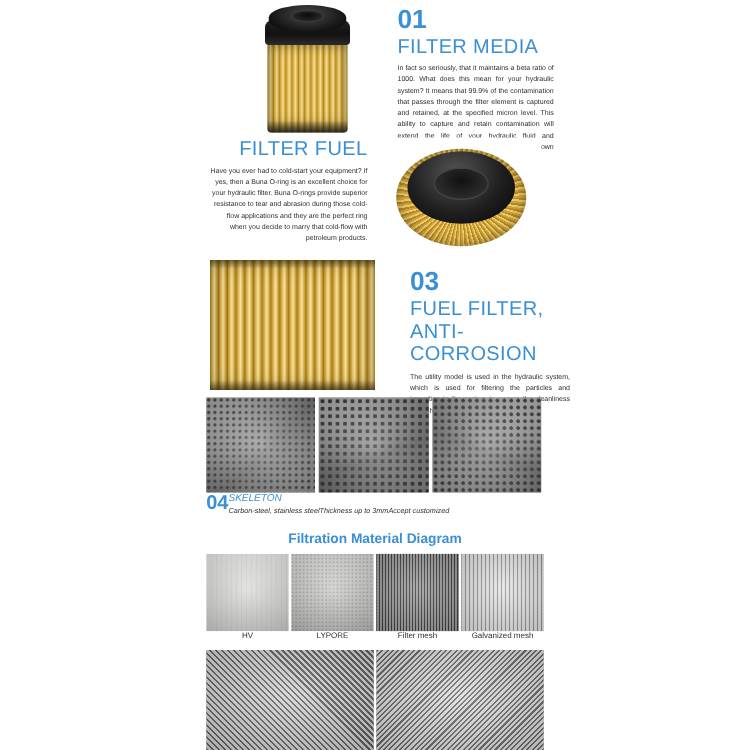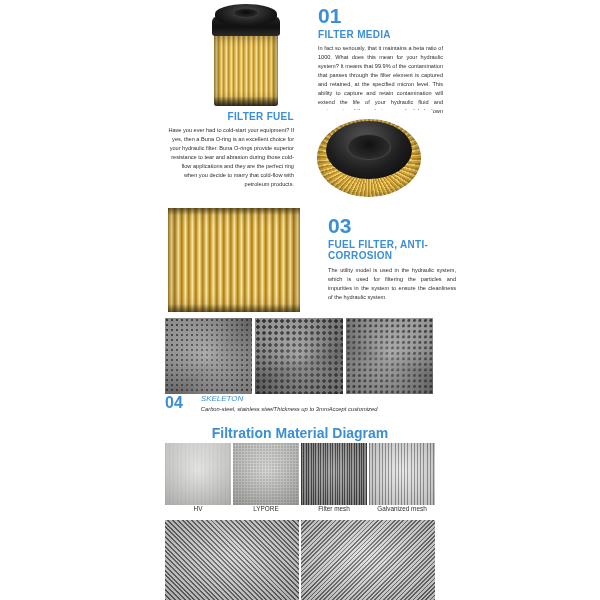--- a/index.html
+++ b/index.html
@@ -18,23 +18,23 @@
 
   
   .num {
     font-size: 21px;
     font-weight: bold;
     color: #3b8fd4;
     line-height: 1;
     letter-spacing: 0px;
   }
   .heading {
-    font-size: 10px;
+    font-size: 16px;
     color: #3b8fd4;
-    font-weight: bold;
+    font-weight: normal;
     letter-spacing: .3px;
     margin-top: 3px;
   }
   .body-text {
     font-size: 5.6px;
     line-height: 1.62;
     color: #2e2e2e;
     text-align: justify;
   }
 
@@ -90,37 +90,37 @@
     position: relative;
     overflow: hidden;
     background: #9a9a9a;
   }
   .skel-caption-row {
     position: absolute;
     left: 165px; top: 394px;
     width: 270px;
     display: flex;
     align-items: flex-start;
-    gap: 18px;
+    gap: 0;
   }
   .skel-num {
     font-size: 16px; font-weight: bold; color: #3b8fd4; line-height: 1;
     padding-top: 1px;
   }
   .skel-right { flex: 1; font-style: italic; }
   .skel-title { font-size: 8px; color: #3b8fd4; }
   .skel-desc { font-size: 5.8px; color: #2e2e2e; margin-top: 3px; }
 
   
   .fm-title {
     position: absolute;
     left: 0; top: 425px;
     width: 600px;
     text-align: center;
-    font-size: 14px;
+    font-size: 11px;
     font-weight: bold;
     color: #3b8fd4;
   }
   .fm-row {
     position: absolute;
     left: 165px; top: 443px;
     width: 270px; height: 62px;
     display: flex;
     gap: 2px;
   }

